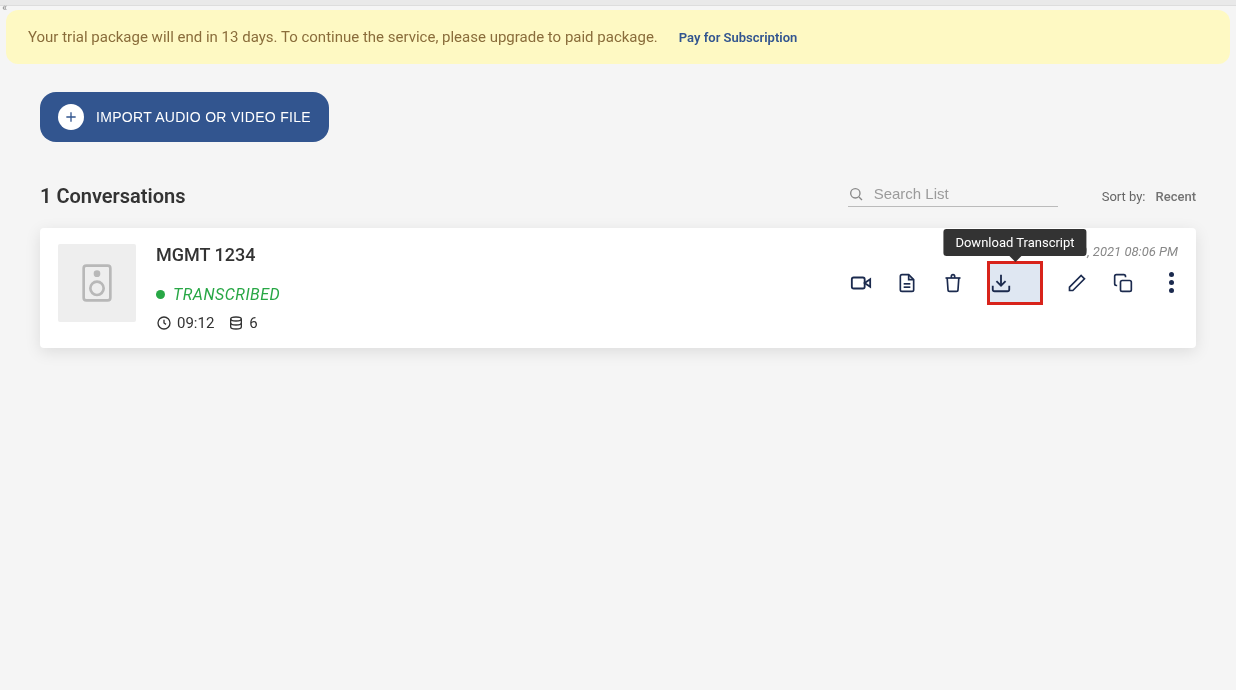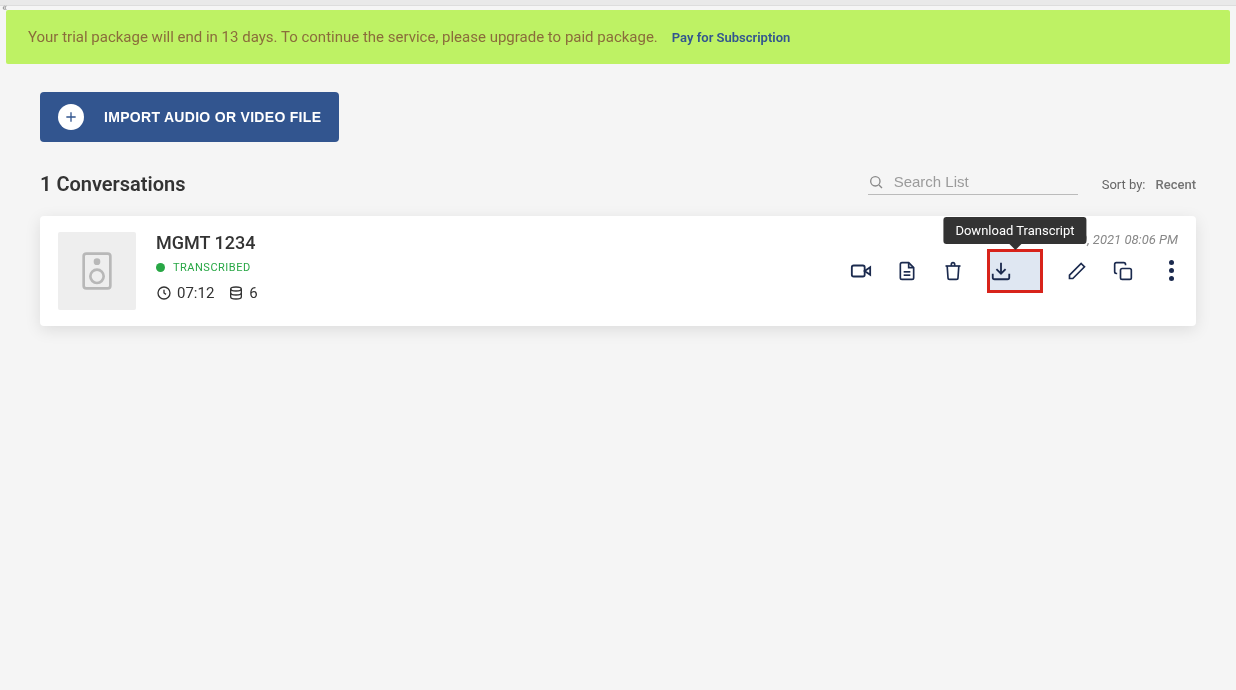--- a/index.html
+++ b/index.html
@@ -19,81 +19,81 @@
   .collapse-handle {
     position: absolute;
     left: 2px;
     top: 2px;
     font-size: 11px;
     color: #888;
     cursor: pointer;
     line-height: 1;
   }
   .banner {
-    background: #bef264;
+    background: #fef9c3;
     padding: 18px 22px;
     display: flex;
     align-items: center;
-    gap: 14px;
+    gap: 21px;
     margin: 4px 6px 0 6px;
-    border-radius: 2px;
+    border-radius: 12px;
   }
   .banner-text {
     color: #8a6d3b;
     font-size: 15px;
   }
   .banner-link {
     color: #32558f;
     font-size: 13px;
     font-weight: 600;
     cursor: pointer;
     text-decoration: none;
   }
   .content {
     padding: 28px 40px 0 40px;
   }
   .import-btn {
     background: #32558f;
     color: #fff;
     border: none;
-    border-radius: 4px;
+    border-radius: 16px;
     padding: 12px 18px;
     display: inline-flex;
     align-items: center;
-    gap: 20px;
+    gap: 12px;
     font-size: 14px;
-    font-weight: 700;
+    font-weight: 400;
     letter-spacing: 0.3px;
     cursor: pointer;
   }
   .plus-circle {
     width: 26px;
     height: 26px;
     background: #fff;
     border-radius: 50%;
     display: flex;
     align-items: center;
     justify-content: center;
   }
   .plus-circle svg { display: block; }
   .list-header {
     display: flex;
     align-items: center;
     justify-content: space-between;
-    margin-top: 30px;
+    margin-top: 42px;
   }
   .list-title {
     font-size: 20px;
     font-weight: 600;
     color: #333;
   }
   .list-controls {
     display: flex;
     align-items: center;
-    gap: 24px;
+    gap: 44px;
   }
   .search-wrap {
     position: relative;
     border-bottom: 1px solid #bbb;
     width: 210px;
     padding-bottom: 4px;
     display: flex;
     align-items: center;
     gap: 10px;
   }
@@ -144,38 +144,39 @@
     display: flex;
     align-items: center;
     justify-content: center;
     border-radius: 2px;
   }
   .conv-info { flex: 1; }
   .conv-title {
     font-size: 18px;
     font-weight: 500;
     color: #333;
-    margin-bottom: 8px;
+    margin-bottom: 20px;
   }
   .status-row {
     display: flex;
     align-items: center;
     gap: 8px;
     margin-bottom: 10px;
   }
   .status-dot {
     width: 9px;
     height: 9px;
     background: #28a745;
     border-radius: 50%;
   }
   .status-text {
-    font-size: 11px;
+    font-size: 16px;
     color: #28a745;
     letter-spacing: 0.5px;
+    font-style: italic;
   }
   .meta-row {
     display: flex;
     align-items: center;
     gap: 14px;
     font-size: 15px;
     color: #333;
   }
   .meta-item {
     display: flex;
@@ -299,21 +300,21 @@
         <div class="status-row">
           <span class="status-dot"></span>
           <span class="status-text">TRANSCRIBED</span>
         </div>
         <div class="meta-row">
           <div class="meta-item">
             <svg width="16" height="16" viewBox="0 0 24 24" fill="none" stroke="#333" stroke-width="2">
                 <circle cx="12" cy="12" r="9"></circle>
                 <polyline points="12 7 12 12 15 14"></polyline>
               </svg>
-            <span>07:12</span>
+            <span>09:12</span>
           </div>
           <div class="meta-item">
             <svg width="16" height="16" viewBox="0 0 24 24" fill="none" stroke="#333" stroke-width="2">
                 <ellipse cx="12" cy="6" rx="8" ry="3"></ellipse>
                 <path d="M4 6v6c0 1.7 3.6 3 8 3s8-1.3 8-3V6"></path>
                 <path d="M4 12v6c0 1.7 3.6 3 8 3s8-1.3 8-3v-6"></path>
               </svg>
             <span>6</span>
           </div>
         </div>

